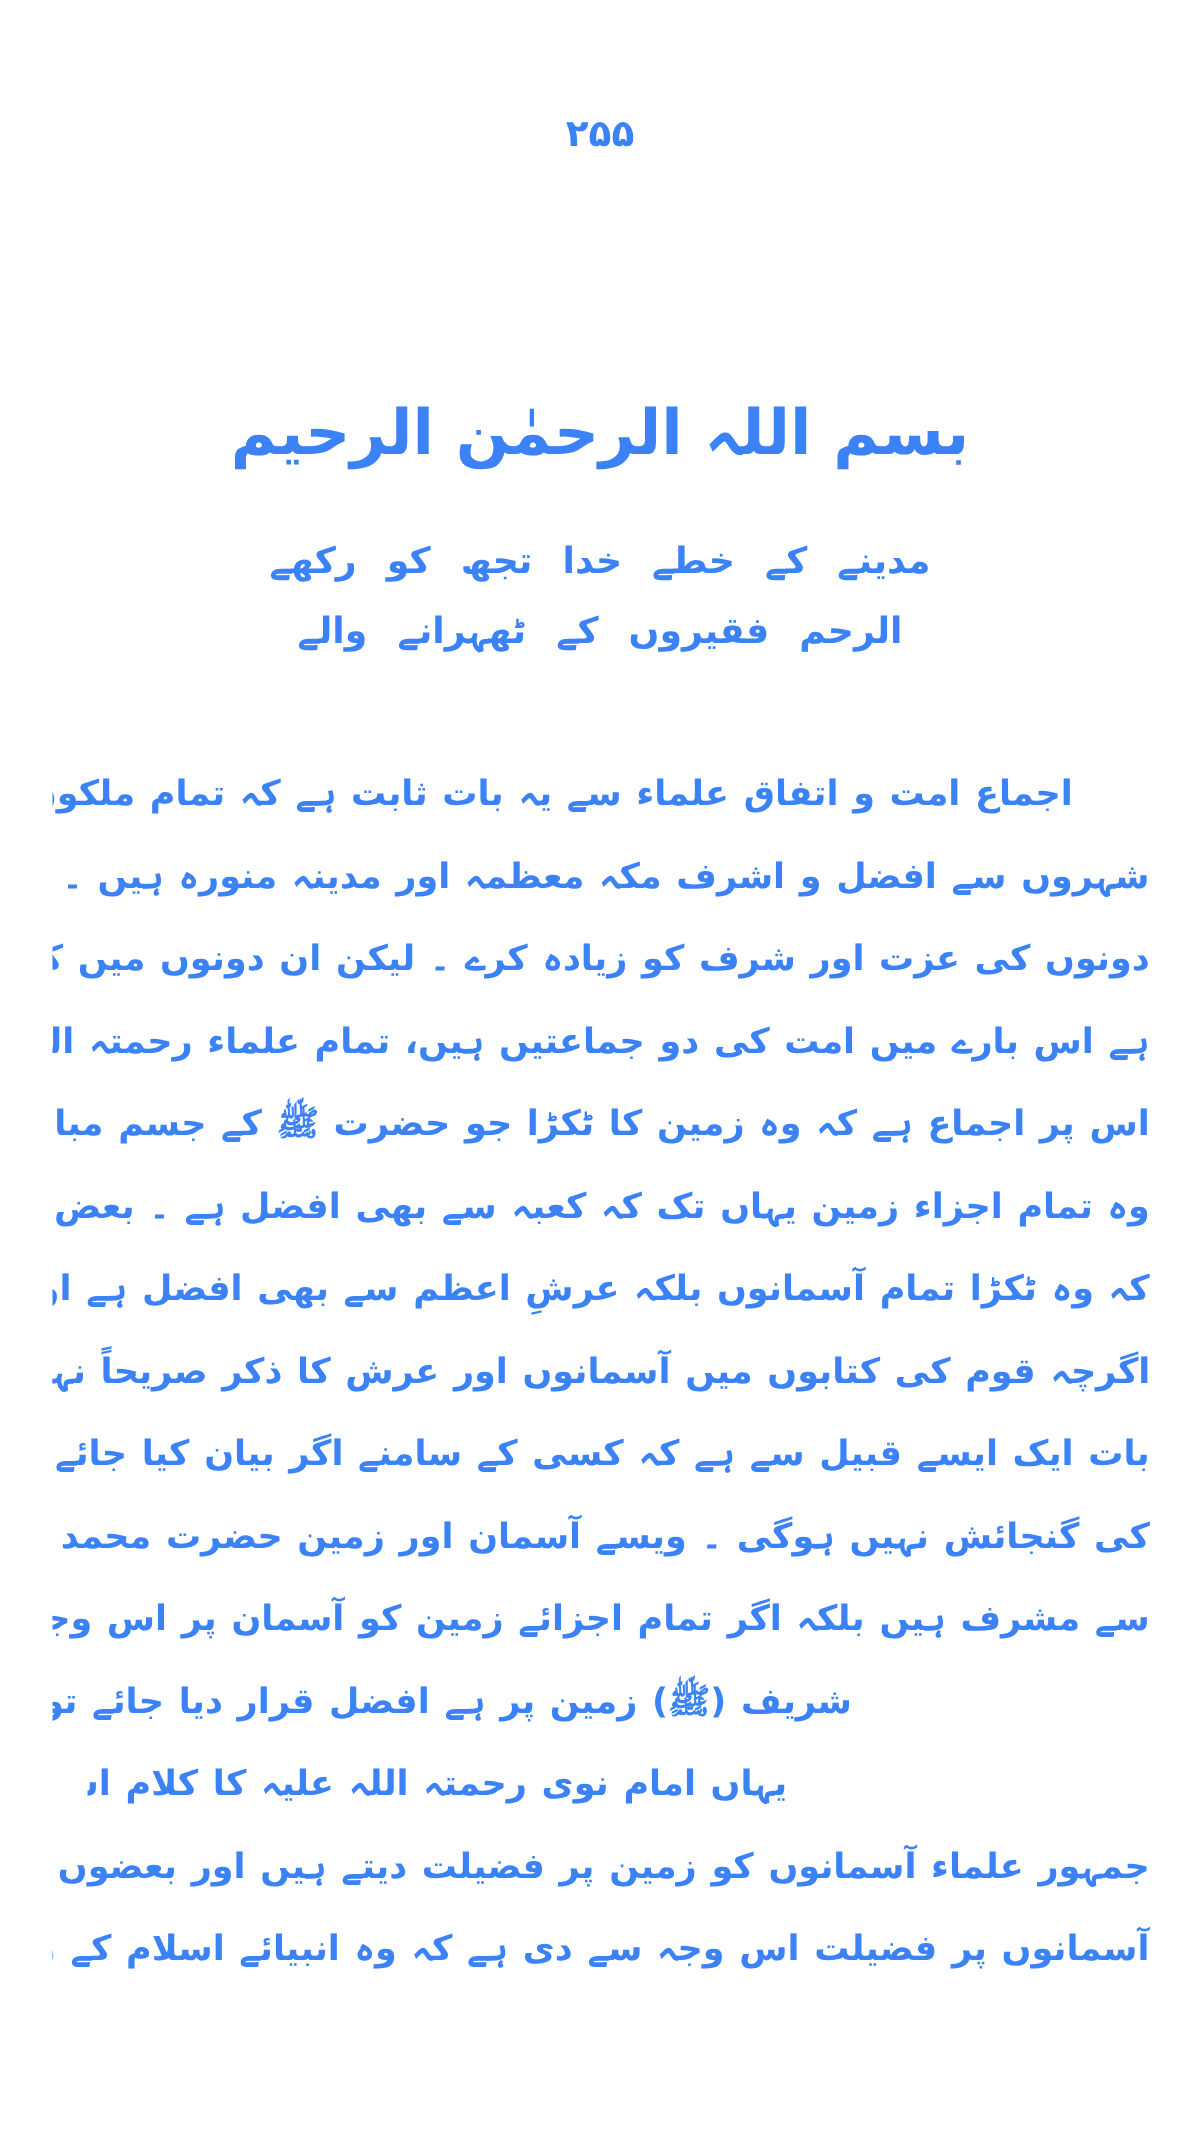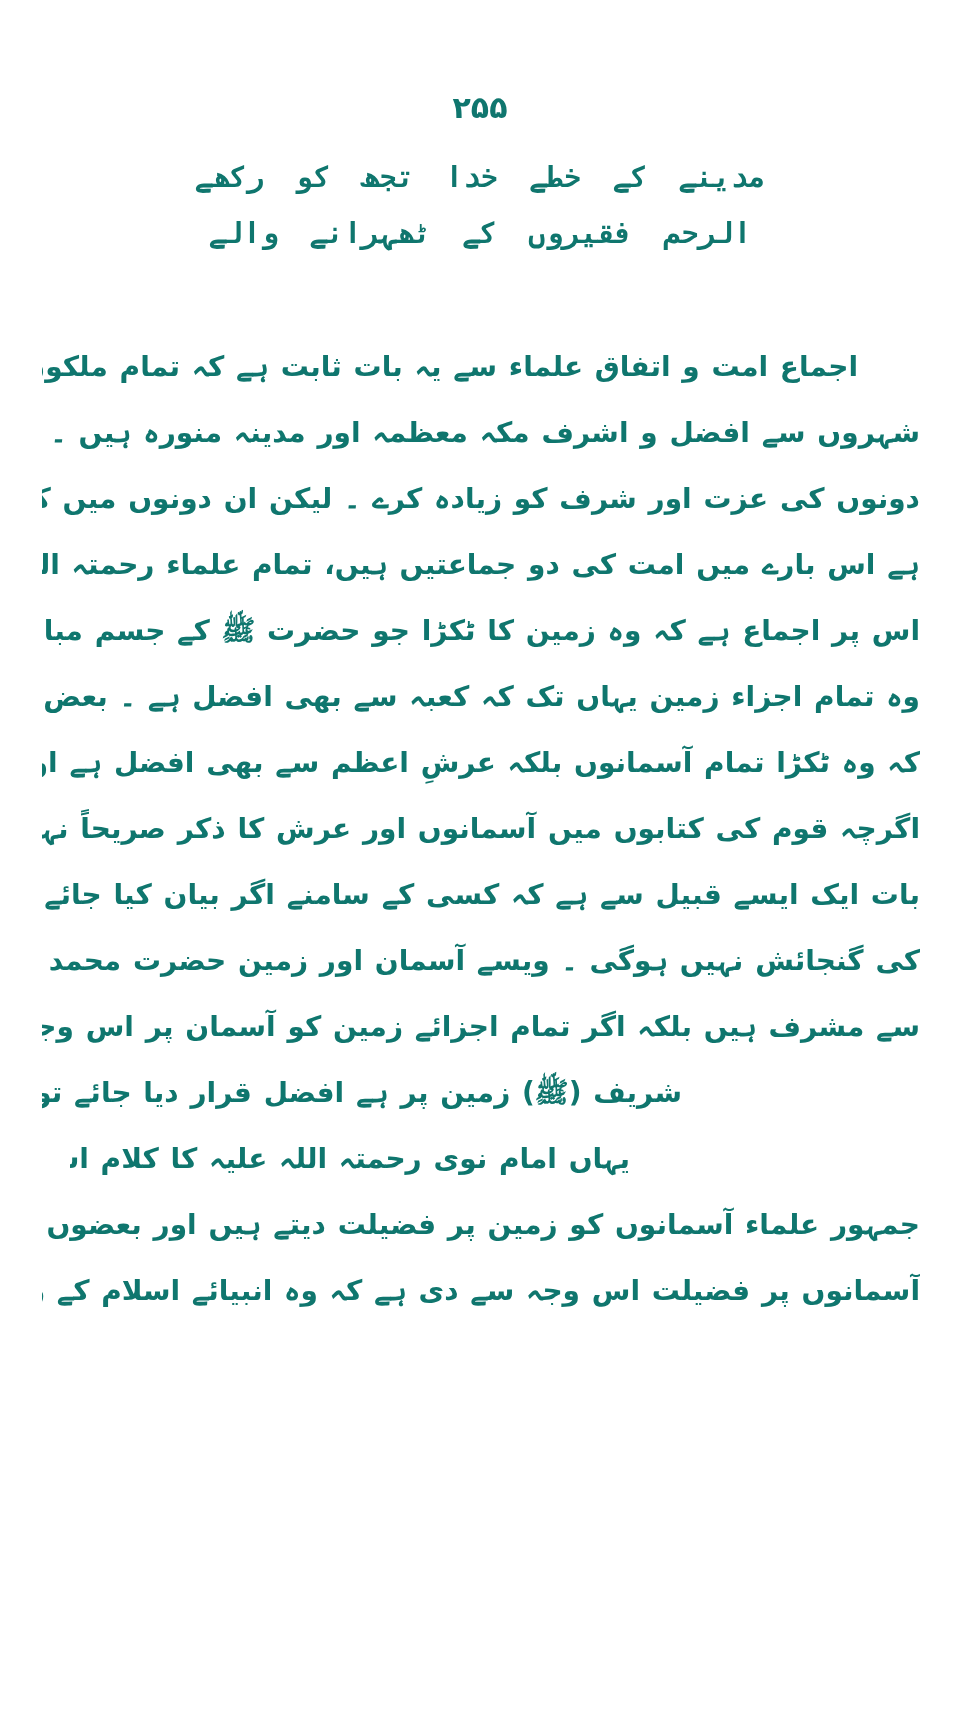--- a/index.html
+++ b/index.html
@@ -2,21 +2,21 @@
 <html lang="ur" dir="rtl"><head>
 <meta charset="utf-8">
 <style>
   html, body { margin: 0; padding: 0; background: #e8e8e8; }
   .page {
     position: relative;
     width: 960px;
     height: 1723px;
     margin: 0 auto;
     background: #ffffff;
-    color: #0f766e;
+    color: #3b82f6;
     direction: rtl;
     overflow: hidden;
     font-family: "DejaVu Sans", sans-serif;
   }
   .page-number {
     padding-top: 88px;
     text-align: center;
     font-size: 30px;
     font-weight: bold;
     letter-spacing: 2px;
@@ -27,21 +27,20 @@
     text-align: center;
     font-size: 50px;
     font-weight: bold;
     line-height: 100px;
   }
   .couplet {
     margin-top: 24px;
     text-align: center;
     font-size: 29px;
     font-weight: bold;
-    font-family: Liberation Mono, monospace;
   }
   .couplet .verse-line {
     line-height: 56px;
     word-spacing: 14px;
   }
   .body-text {
     margin-top: 72px;
     padding: 0 40px 0 42px; 
     font-size: 28px;
     font-weight: bold;
@@ -76,20 +75,21 @@
     text-align-last: right;
   }
 </style>
 </head>
 <body>
 
 <div class="page">
 
   <div class="page-number">۲۵۵</div>
 
+  <div class="bismillah">بسم اللہ الرحمٰن الرحیم</div>
 
   <div class="couplet">
     <div class="verse-line">مدینے کے خطے خدا تجھ کو رکھے</div>
     <div class="verse-line">الرحم فقیروں کے ٹھہرانے والے</div>
   </div>
 
   <div class="body-text">
     <div class="text-line first-indent">اجماع امت و اتفاق علماء سے یہ بات ثابت ہے کہ تمام ملکوں اور</div>
     <div class="text-line">شہروں سے افضل و اشرف مکہ معظمہ اور مدینہ منورہ ہیں ۔ اللہ تعالیٰ ان</div>
     <div class="text-line">دونوں کی عزت اور شرف کو زیادہ کرے ۔ لیکن ان دونوں میں کون افضل</div>

